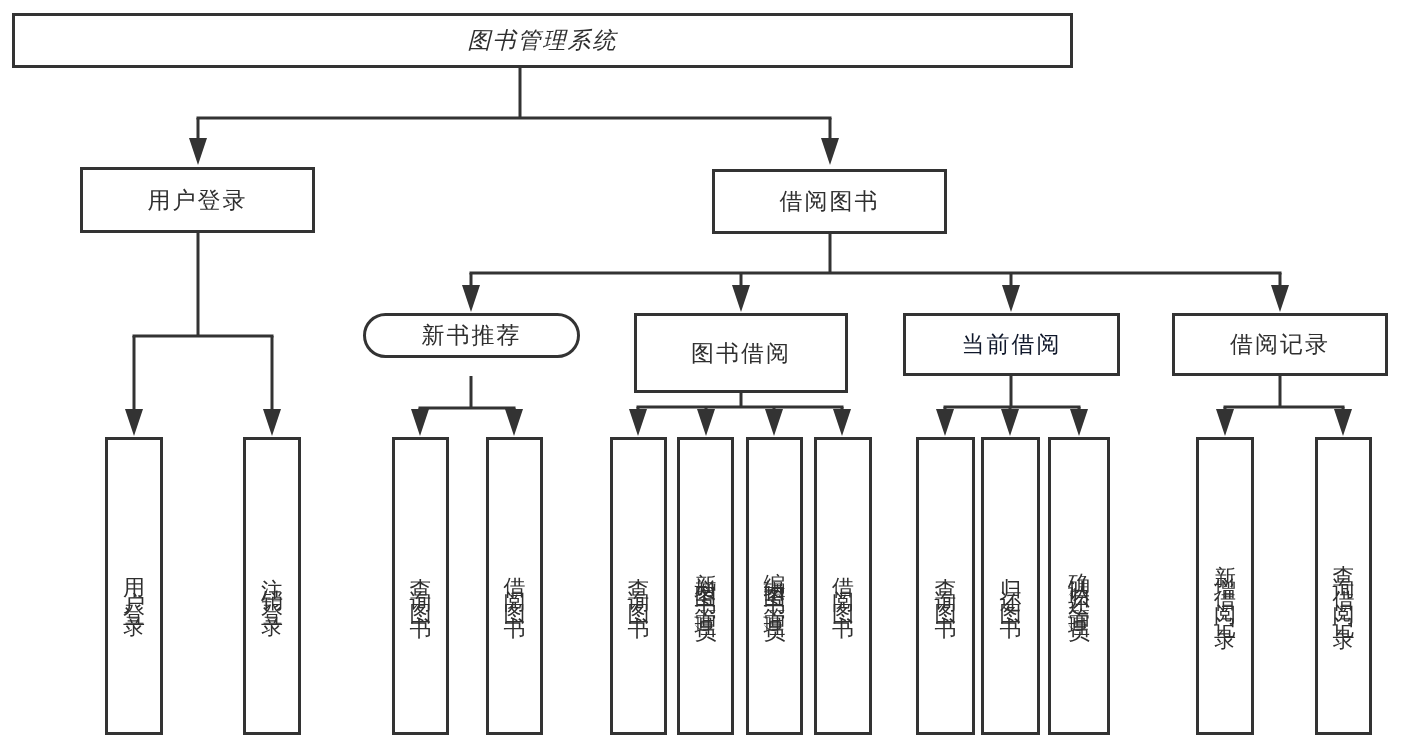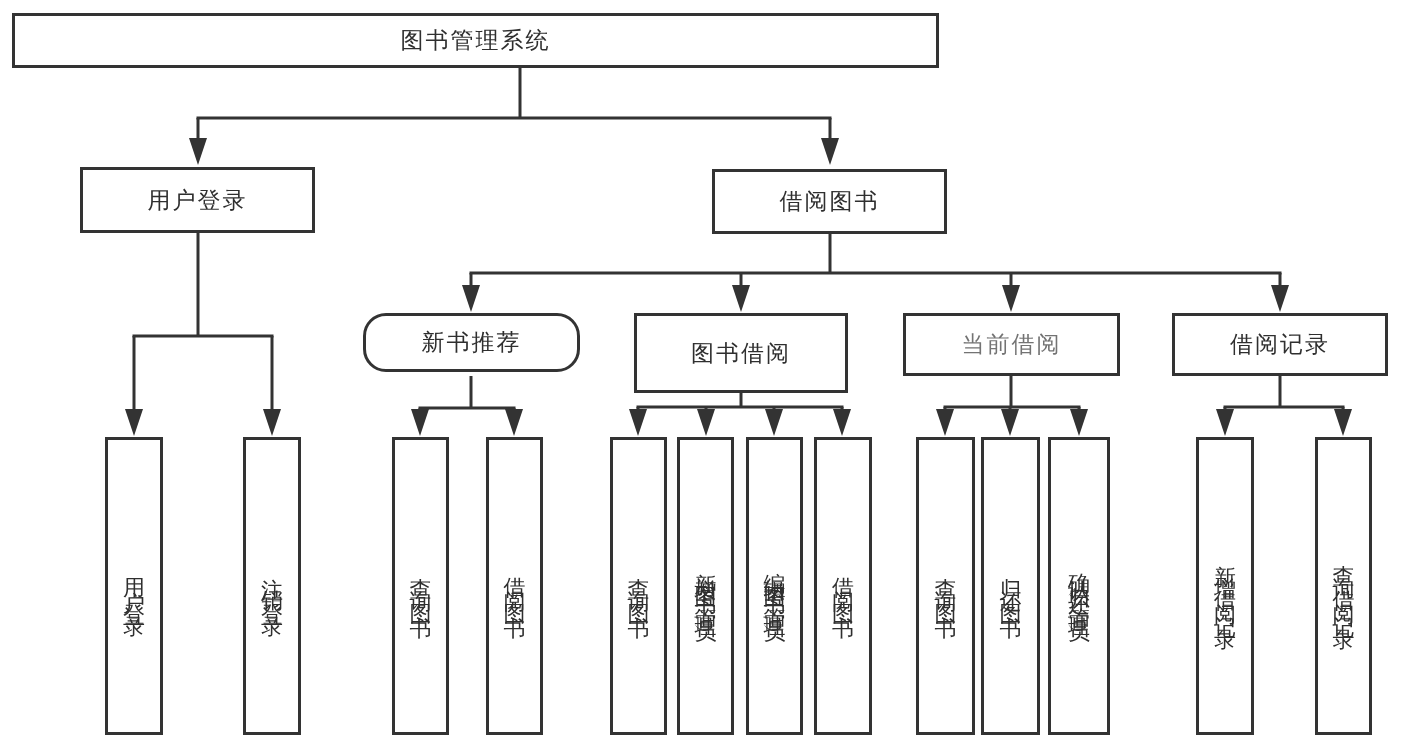--- a/index.html
+++ b/index.html
@@ -108,37 +108,37 @@
       <polygon points="1001,409 1019,409 1010,436" fill="#333333"></polygon>
       <line x1="1079" y1="407" x2="1079" y2="413" stroke="#333333" stroke-width="3"></line>
       <polygon points="1070,409 1088,409 1079,436" fill="#333333"></polygon>
       <line x1="1280" y1="376" x2="1280" y2="407" stroke="#333333" stroke-width="3"></line>
       <line x1="1223.5" y1="407" x2="1344.5" y2="407" stroke="#333333" stroke-width="3"></line>
       <line x1="1225" y1="407" x2="1225" y2="413" stroke="#333333" stroke-width="3"></line>
       <polygon points="1216,409 1234,409 1225,436" fill="#333333"></polygon>
       <line x1="1343" y1="407" x2="1343" y2="413" stroke="#333333" stroke-width="3"></line>
       <polygon points="1334,409 1352,409 1343,436" fill="#333333"></polygon>
     </svg>
-<div class="node" style="left: 12px; top: 13px; width: 927px; height: 55px; border-color: rgb(51, 51, 51);">
+<div class="node" style="left: 12px; top: 13px; width: 1061px; height: 55px; border-color: rgb(51, 51, 51); font-style: italic;">
       <span class="lbl" style="color: rgb(47, 47, 47);">图书管理系统</span>
     </div>
     <div class="node" style="left: 80px; top: 167px; width: 235px; height: 66px; border-color: rgb(51, 51, 51);">
       <span class="lbl" style="color: rgb(47, 47, 47);">用户登录</span>
     </div>
     <div class="node" style="left: 712px; top: 169px; width: 235px; height: 65px; border-color: rgb(51, 51, 51);">
       <span class="lbl" style="color: rgb(47, 47, 47);">借阅图书</span>
     </div>
-    <div class="node" style="left: 363px; top: 313px; width: 217px; height: 59px; border-color: rgb(51, 51, 51); border-radius: 23px;">
+    <div class="node" style="left: 363px; top: 313px; width: 217px; height: 45px; border-color: rgb(51, 51, 51); border-radius: 23px;">
       <span class="lbl" style="color: rgb(47, 47, 47);">新书推荐</span>
     </div>
     <div class="node" style="left: 634px; top: 313px; width: 214px; height: 80px; border-color: rgb(51, 51, 51); align-items: center;">
       <span class="lbl" style="color: rgb(47, 47, 47);">图书借阅</span>
     </div>
     <div class="node" style="left: 903px; top: 313px; width: 217px; height: 63px; border-color: rgb(51, 51, 51);">
-      <span class="lbl" style="color: #737373;">当前借阅</span>
+      <span class="lbl" style="color: #0f172a;">当前借阅</span>
     </div>
     <div class="node" style="left: 1172px; top: 313px; width: 216px; height: 63px; border-color: rgb(51, 51, 51);">
       <span class="lbl" style="color: rgb(47, 47, 47);">借阅记录</span>
     </div>
     <div class="node vertical" style="left: 105px; top: 437px; width: 58px; height: 298px; border-color: rgb(51, 51, 51);">
       <span class="lbl" style="color: rgb(47, 47, 47); letter-spacing: 13px;">用户登录</span>
     </div>
     <div class="node vertical" style="left: 243px; top: 437px; width: 58px; height: 298px; border-color: rgb(51, 51, 51);">
       <span class="lbl" style="color: rgb(47, 47, 47); letter-spacing: 13px;">注销登录</span>
     </div>

